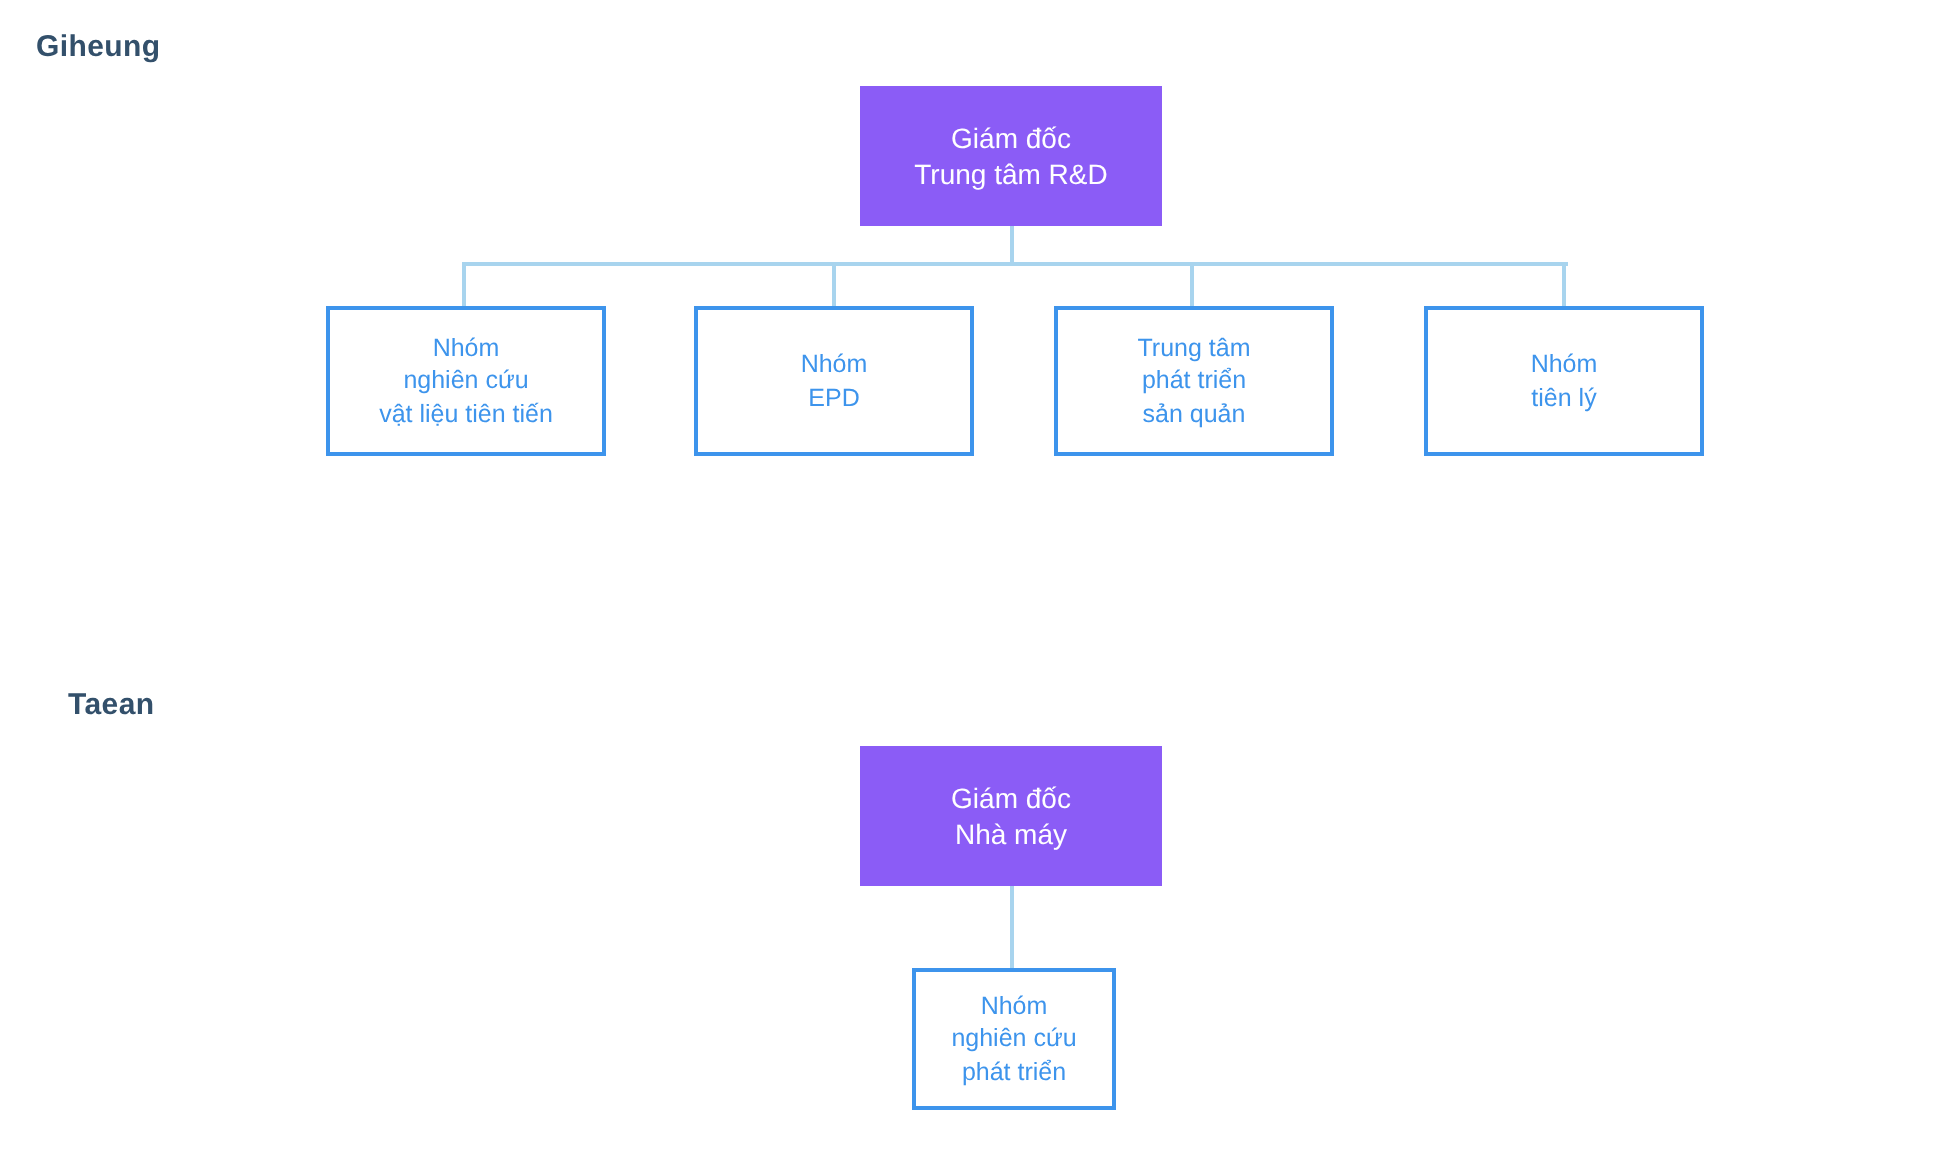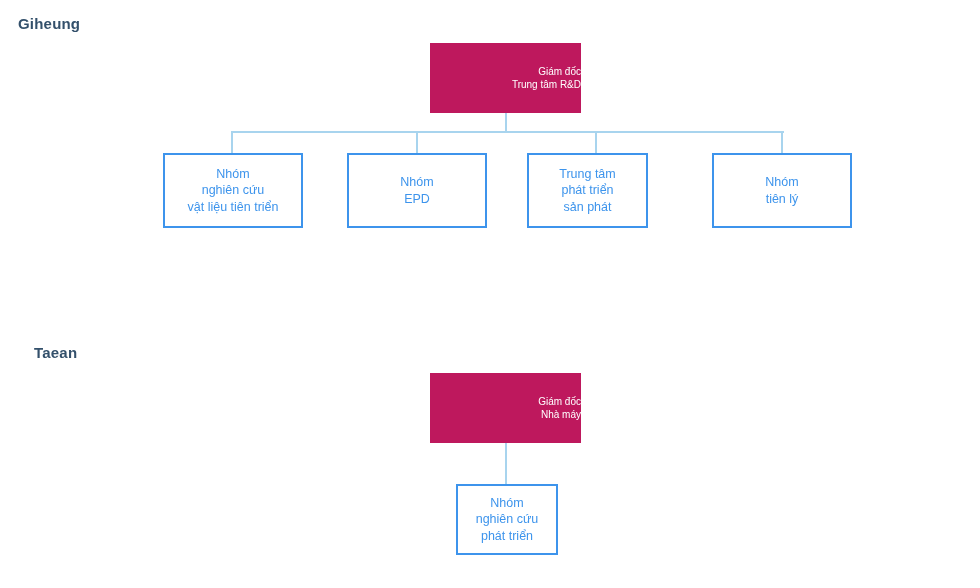--- a/index.html
+++ b/index.html
@@ -42,38 +42,37 @@
     flex-direction: column;
     align-items: center;
     justify-content: center;
     text-align: center;
     line-height: 1.32;
     z-index: 2;
   }
   .node .line { display: block; white-space: nowrap; }
 
   .node.root {
-    background: #be185d;
+    background: #8b5cf6;
     color: #ffffff;
-    font-size: 10px;
+    font-size: 14px;
     border: none;
-    align-items: flex-end;
   }
   .node.leaf {
     background: #ffffff;
     border: 2px solid #3D94EC;
     color: #3D94EC;
     font-size: 12.5px;
   }
 
   
   #node-rd-director     { left: 430px; top: 43px;  width: 151px; height: 70px; }
   #node-advanced-mat    { left: 163px; top: 153px; width: 140px; height: 75px; }
   #node-epd            { left: 347px; top: 153px; width: 140px; height: 75px; }
-  #node-product-dev    { left: 527px; top: 153px; width: 121px; height: 75px; }
+  #node-product-dev    { left: 527px; top: 153px; width: 140px; height: 75px; }
   #node-management     { left: 712px; top: 153px; width: 140px; height: 75px; }
 
   
   #node-plant-director { left: 430px; top: 373px; width: 151px; height: 70px; }
   #node-rnd-team       { left: 456px; top: 484px; width: 102px; height: 71px; }
 
   
   .conn {
     position: absolute;
     background: #A8D4EE;
@@ -110,32 +109,32 @@
   <div class="conn v" id="conn-rd-stem"></div>
   <div class="conn h" id="conn-rd-bus"></div>
   <div class="conn v" id="conn-drop-1"></div>
   <div class="conn v" id="conn-drop-2"></div>
   <div class="conn v" id="conn-drop-3"></div>
   <div class="conn v" id="conn-drop-4"></div>
 
   <div class="node leaf" id="node-advanced-mat">
     <span class="line">Nhóm</span>
     <span class="line">nghiên cứu</span>
-    <span class="line">vật liệu tiên triển</span>
+    <span class="line">vật liệu tiên tiến</span>
   </div>
 
   <div class="node leaf" id="node-epd">
     <span class="line">Nhóm</span>
     <span class="line">EPD</span>
   </div>
 
   <div class="node leaf" id="node-product-dev">
     <span class="line">Trung tâm</span>
     <span class="line">phát triển</span>
-    <span class="line">sản phát</span>
+    <span class="line">sản quản</span>
   </div>
 
   <div class="node leaf" id="node-management">
     <span class="line">Nhóm</span>
     <span class="line">tiên lý</span>
   </div>
 
   <div class="section-label" id="label-taean">Taean</div>
 
   <div class="node root" id="node-plant-director">

